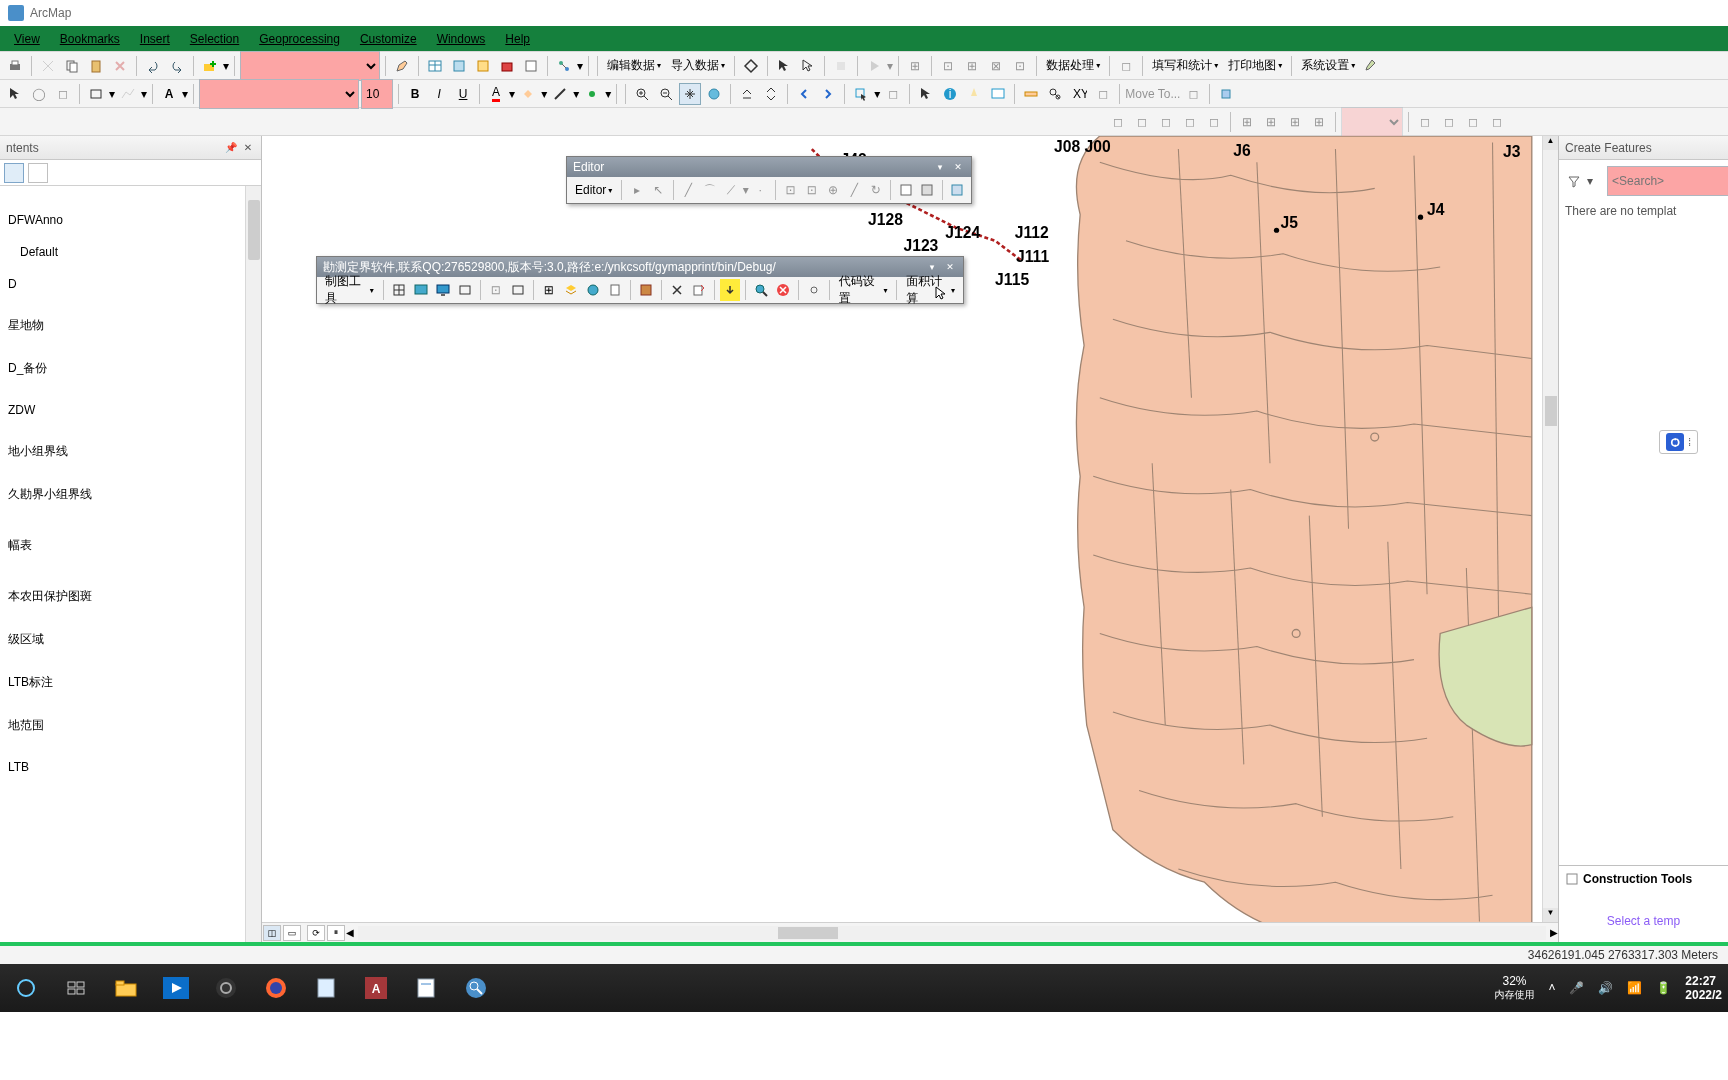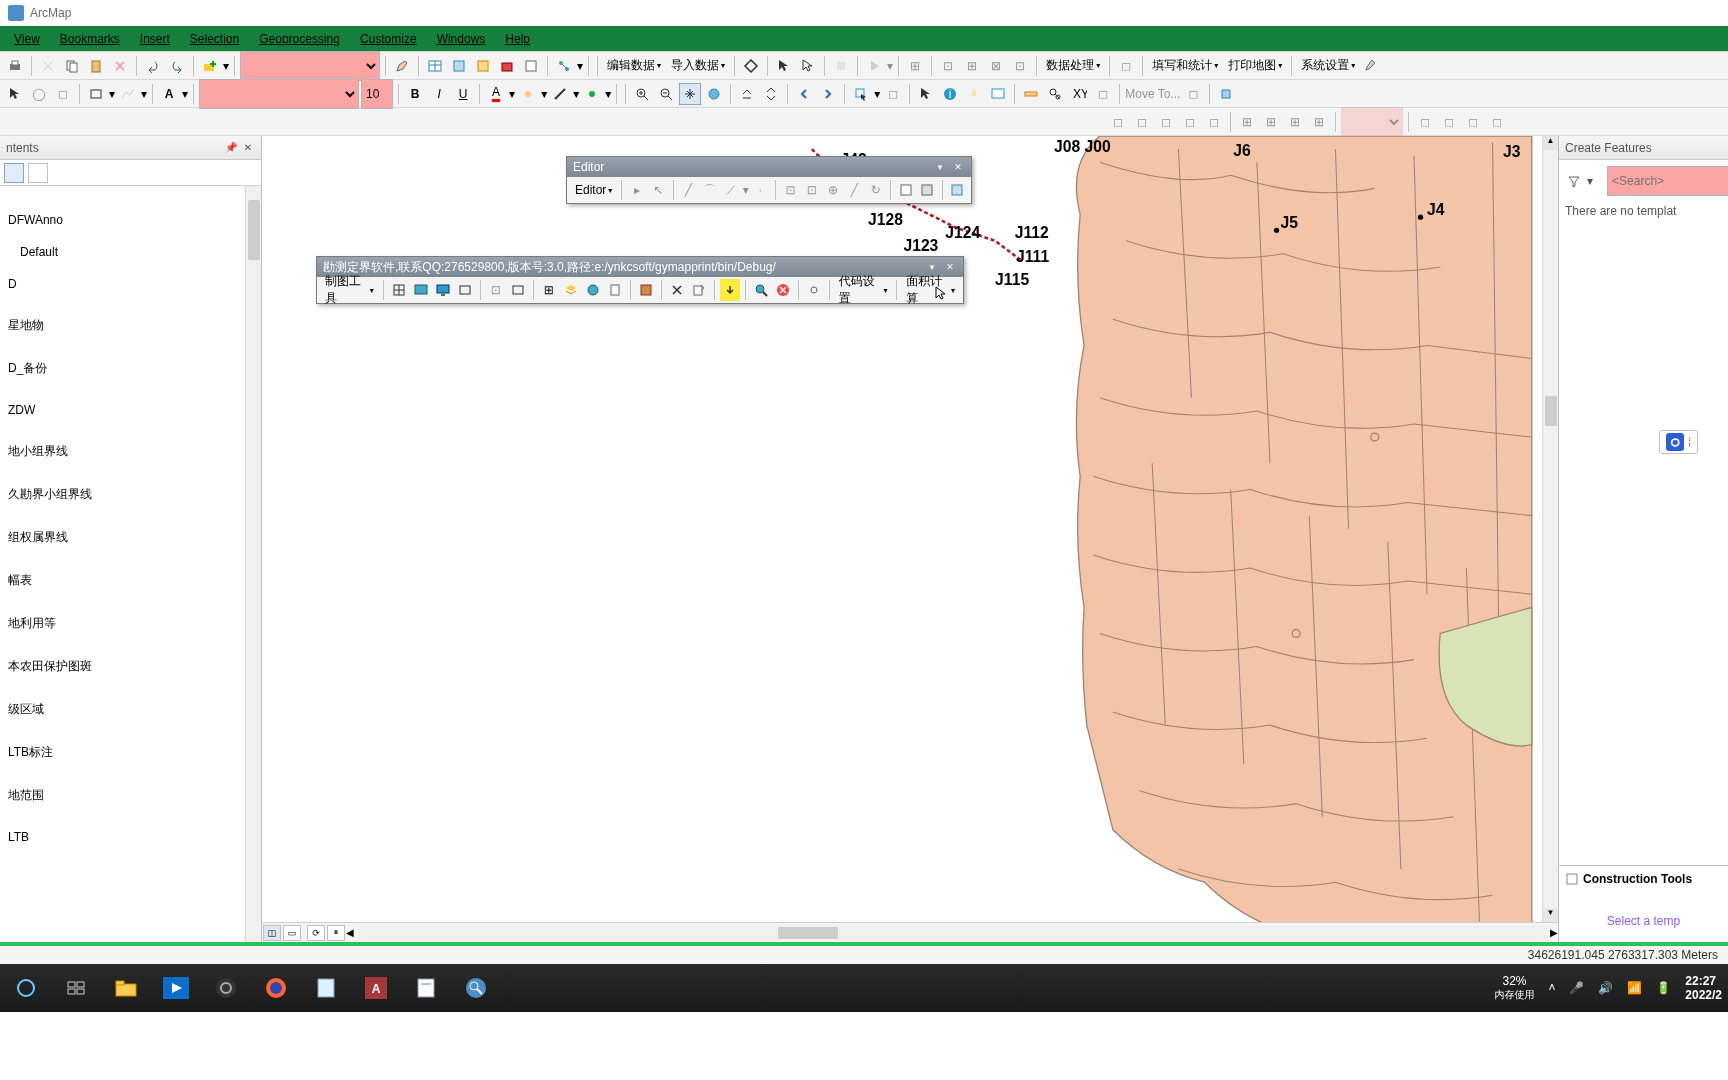--- a/index.html
+++ b/index.html
@@ -464,25 +464,23 @@
       <div class="toc-item">星地物</div>
       <div style="height:8px"></div>
       <div class="toc-item">D_备份</div>
       <div style="height:8px"></div>
       <div class="toc-item">ZDW</div>
       <div style="height:8px"></div>
       <div class="toc-item">地小组界线</div>
       <div style="height:8px"></div>
       <div class="toc-item">久勘界小组界线</div>
       <div style="height:8px"></div>
-      <div class="toc-item">组权属界线</div>
       <div style="height:8px"></div>
       <div class="toc-item">幅表</div>
       <div style="height:8px"></div>
-      <div class="toc-item">地利用等</div>
       <div style="height:8px"></div>
       <div class="toc-item">本农田保护图斑</div>
       <div style="height:8px"></div>
       <div class="toc-item">级区域</div>
       <div style="height:8px"></div>
       <div class="toc-item">LTB标注</div>
       <div style="height:8px"></div>
       <div class="toc-item">地范围</div>
       <div style="height:8px"></div>
       <div class="toc-item">LTB</div>

